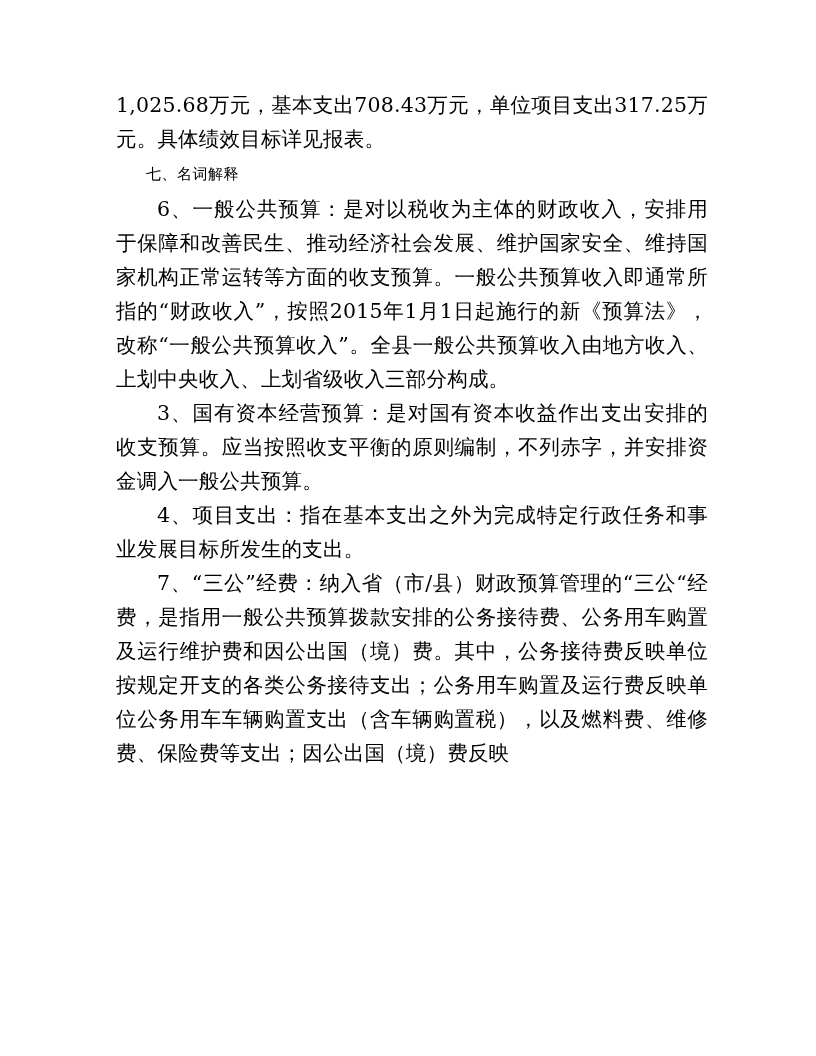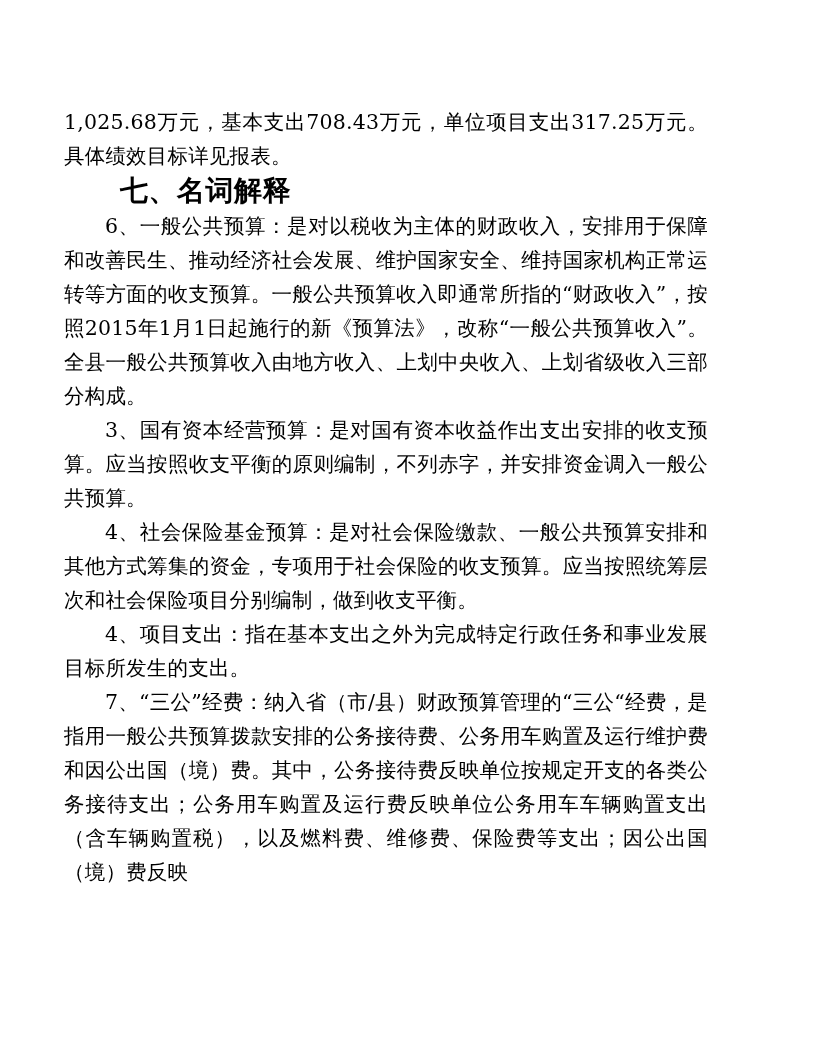--- a/index.html
+++ b/index.html
@@ -11,64 +11,62 @@
     width: 816px;
     height: 1056px;
     font-family: "DejaVu Serif", "Liberation Serif", serif;
     color: #000000;
     overflow: hidden;
   }
   .page {
     box-sizing: border-box;
     width: 816px;
     height: 928px;
-    padding: 88px 108px 60px 64px;
+    padding: 88px 108px 60px 116px;
     position: relative;
-    margin-top: 17px;
   }
   .doc-body {
     font-size: 20.5px;
     line-height: 34px;
     text-align: justify;
     text-justify: inter-ideograph;
     letter-spacing: 0.2px;
   }
   p.para {
     margin: 0;
     text-indent: 0;
   }
   p.indent2 {
     margin: 0;
     text-indent: 2em;
   }
   h2.section-heading {
     margin: 0;
-    font-size: 28px;
+    font-size: 15px;
     line-height: 36px;
-    font-weight: bold;
+    font-weight: normal;
     text-indent: 2em;
     letter-spacing: 0.5px;
   }
 </style>
 </head>
 <body>
 
 <div class="page">
   <div class="doc-body">
 
     <p class="para">1,025.68万元，基本支出708.43万元，单位项目支出317.25万元。具体绩效目标详见报表。</p>
 
     <h2 class="section-heading">七、名词解释</h2>
 
     <p class="indent2">6、一般公共预算：是对以税收为主体的财政收入，安排用于保障和改善民生、推动经济社会发展、维护国家安全、维持国家机构正常运转等方面的收支预算。一般公共预算收入即通常所指的“财政收入”，按照2015年1月1日起施行的新《预算法》，改称“一般公共预算收入”。全县一般公共预算收入由地方收入、上划中央收入、上划省级收入三部分构成。</p>
 
 
     <p class="indent2">3、国有资本经营预算：是对国有资本收益作出支出安排的收支预算。应当按照收支平衡的原则编制，不列赤字，并安排资金调入一般公共预算。</p>
 
-    <p class="indent2">4、社会保险基金预算：是对社会保险缴款、一般公共预算安排和其他方式筹集的资金，专项用于社会保险的收支预算。应当按照统筹层次和社会保险项目分别编制，做到收支平衡。</p>
 
 
     <p class="indent2">4、项目支出：指在基本支出之外为完成特定行政任务和事业发展目标所发生的支出。</p>
 
     <p class="indent2">7、“三公”经费：纳入省（市/县）财政预算管理的“三公“经费，是指用一般公共预算拨款安排的公务接待费、公务用车购置及运行维护费和因公出国（境）费。其中，公务接待费反映单位按规定开支的各类公务接待支出；公务用车购置及运行费反映单位公务用车车辆购置支出（含车辆购置税），以及燃料费、维修费、保险费等支出；因公出国（境）费反映</p>
 
   </div>
 </div>
 
 </body></html>

